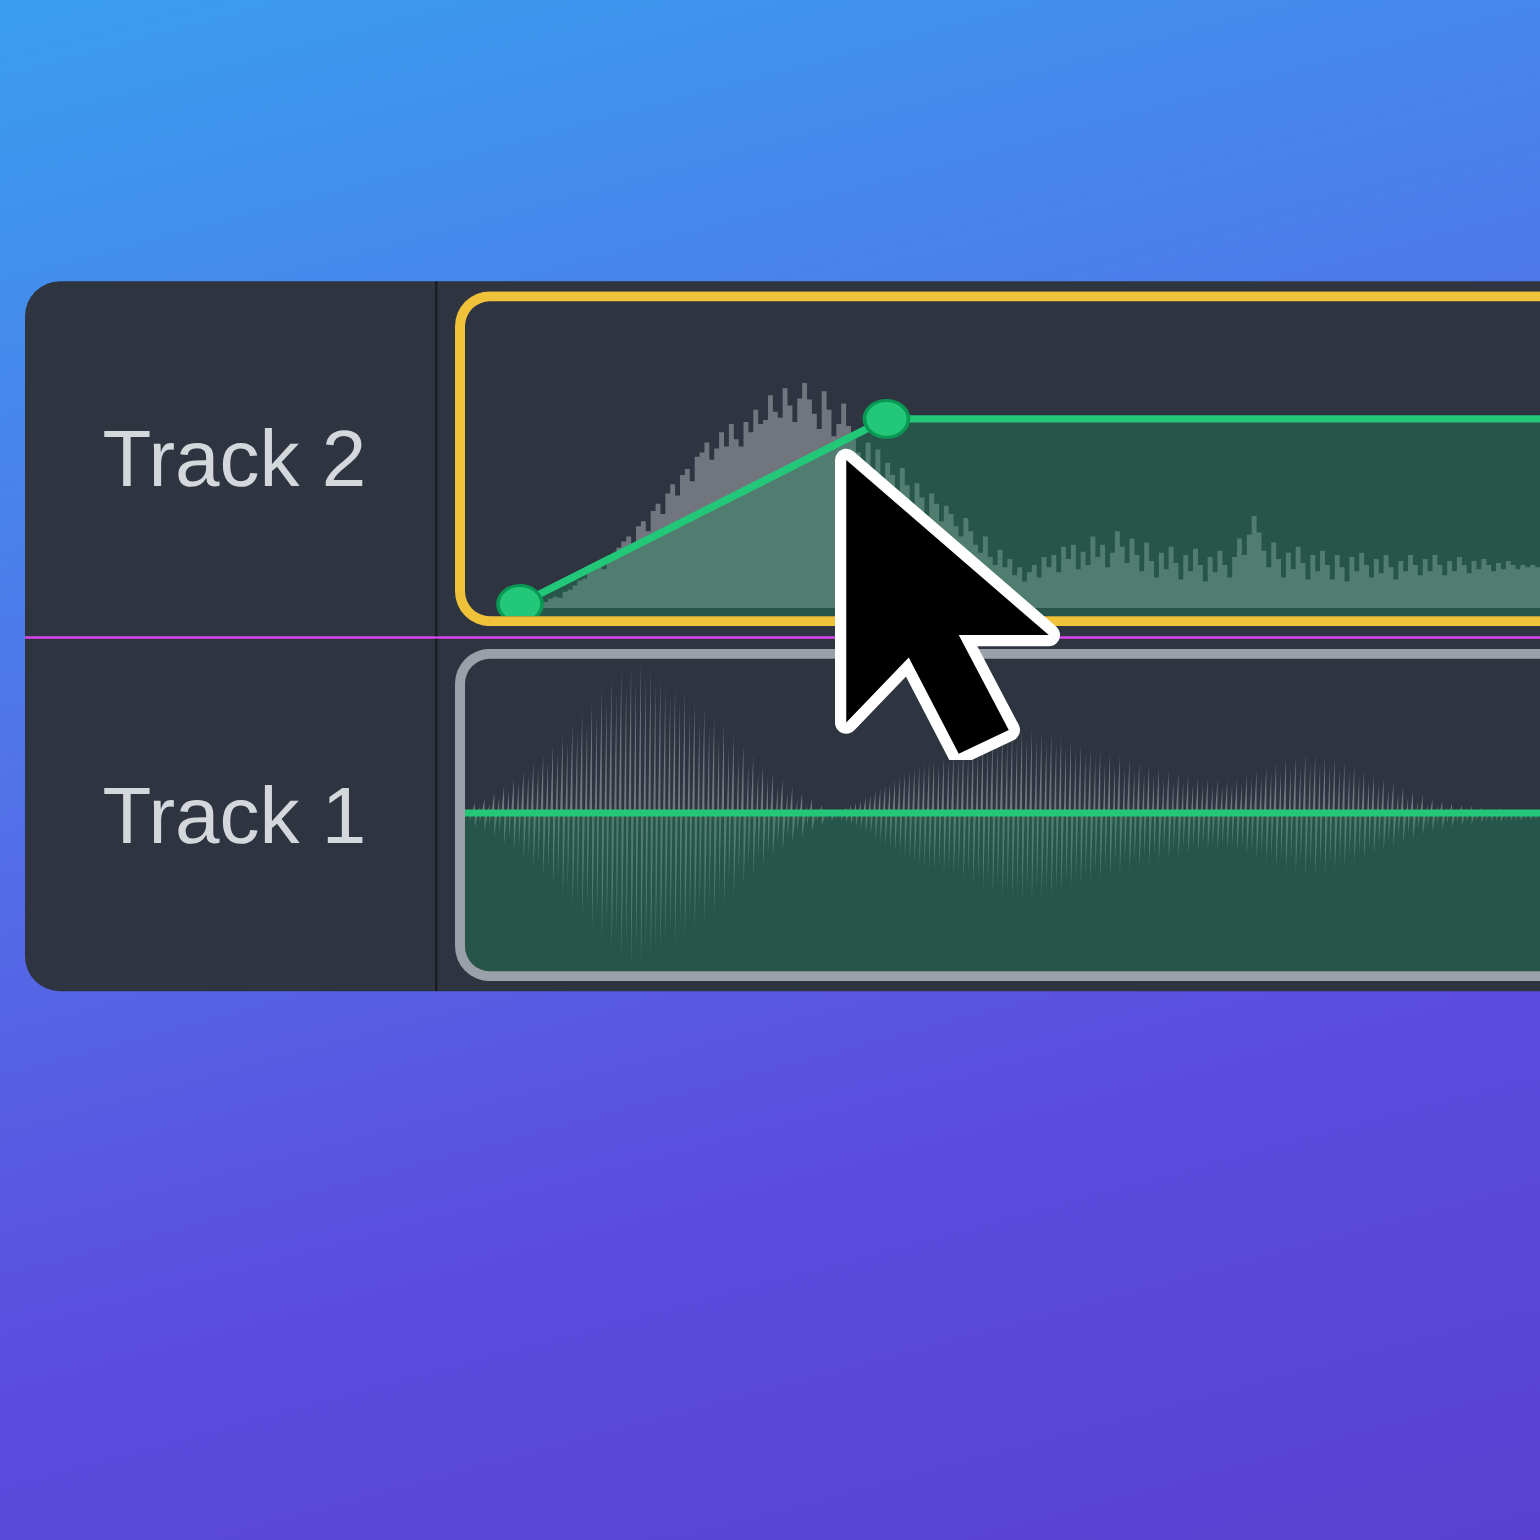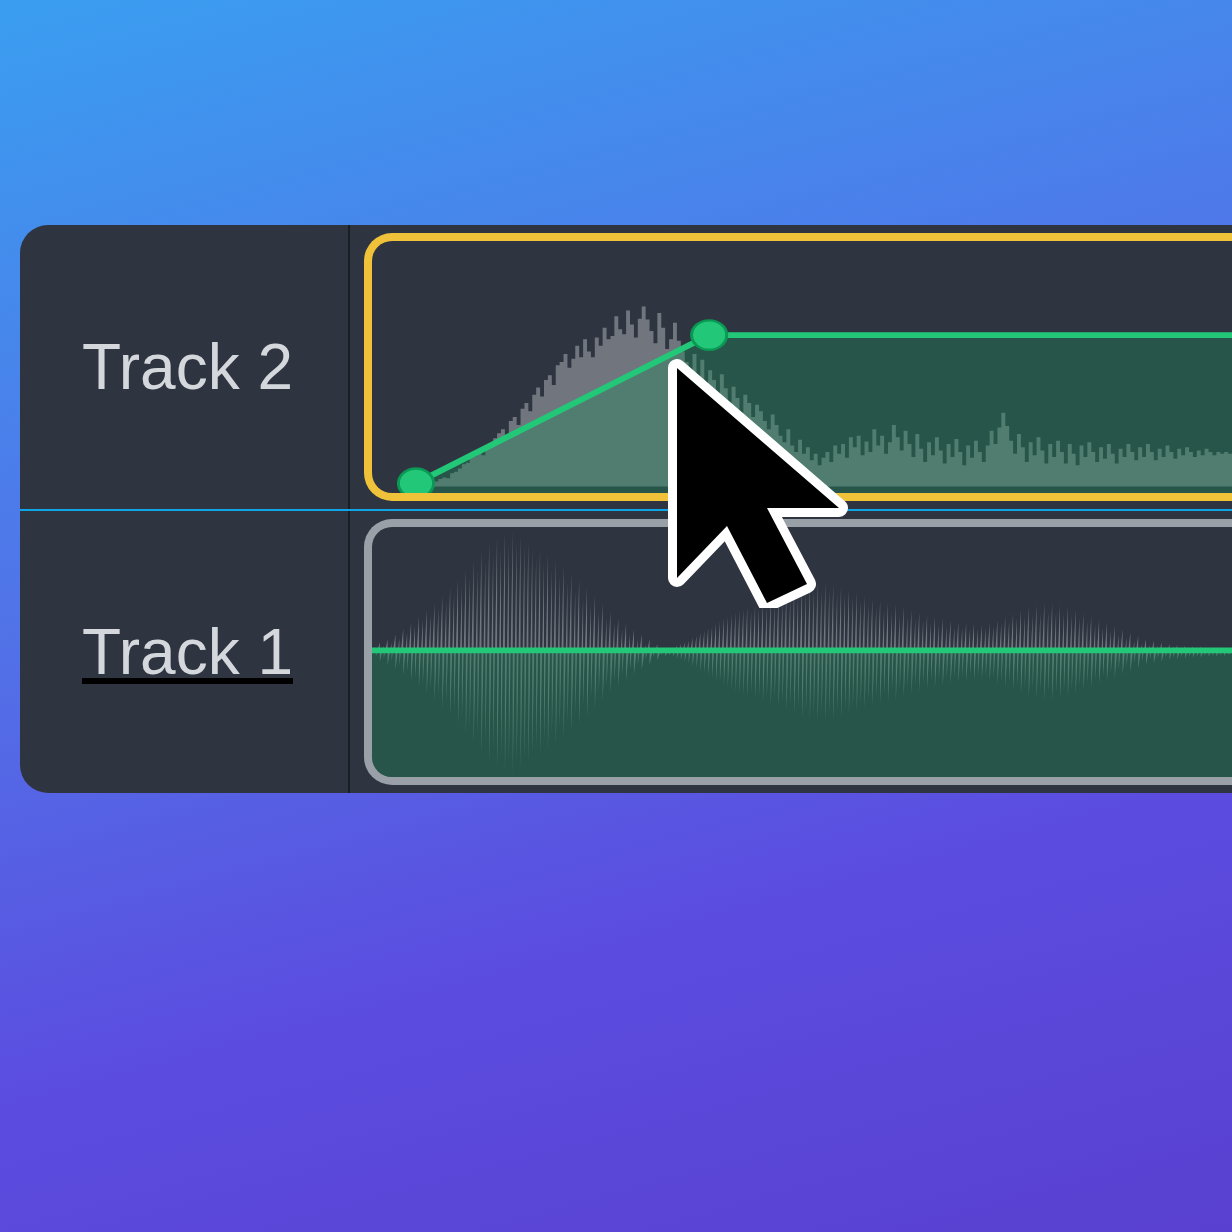--- a/index.html
+++ b/index.html
@@ -28,22 +28,21 @@
       overflow: hidden;
     }
     
     .track-row {
       display: flex;
       height: 284px;
       align-items: stretch;
     }
     
     .track-row + .track-row {
-      border-top: 2px solid #0ea5e9;
-      text-decoration: underline;
+      border-top: 2px solid #d946ef;
     }
     
     .track-label {
       width: 330px;
       display: flex;
       align-items: center;
       padding-left: 62px;
       color: #d4d8dd;
       font-size: 64px;
       font-weight: 400;

